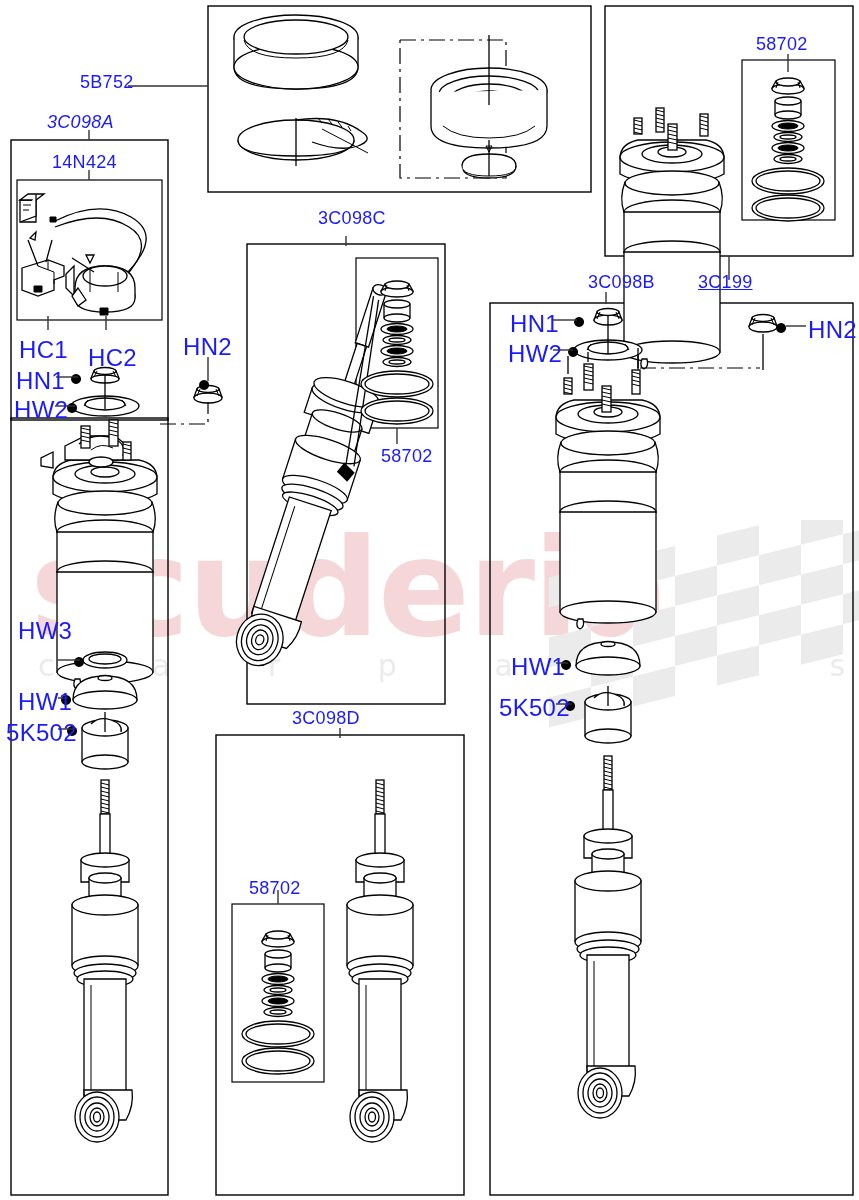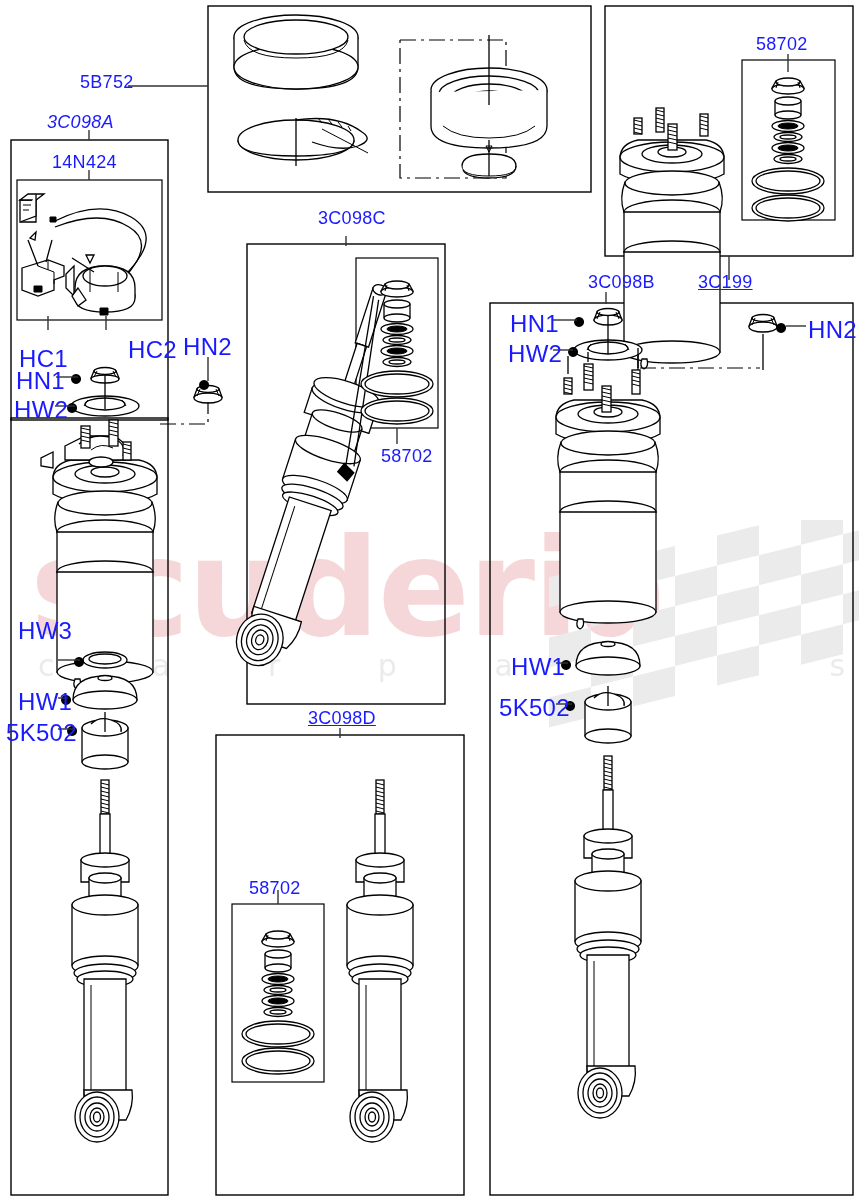--- a/index.html
+++ b/index.html
@@ -454,31 +454,31 @@
       </g>
 
     <path class="lead" d="M128,86 l80,0"></path>
     <path class="lead" d="M48,330 l0,-14"></path>
     <path class="lead" d="M106,330 l0,-14"></path>
   </svg>
 
   <div class="lbl big" style="left:80px;  top:72px;">5B752</div>
   <div class="lbl big" style="left:47px;  top:112px;font-style:italic;">3C098A</div>
   <div class="lbl big" style="left:52px;  top:152px;">14N424</div>
-  <div class="lbl" style="left:19px;  top:336px;margin-top:9px;">HC1</div>
-  <div class="lbl" style="left:88px;  top:336px;margin-left:40px;">HC2</div>
+  <div class="lbl" style="left:19px;  top:336px;">HC1</div>
+  <div class="lbl" style="left:88px;  top:344px;">HC2</div>
   <div class="lbl" style="left:183px; top:333px;">HN2</div>
   <div class="lbl" style="left:16px;  top:367px;">HN1</div>
   <div class="lbl" style="left:14px;  top:396px;">HW2</div>
   <div class="lbl" style="left:18px;  top:617px;">HW3</div>
   <div class="lbl" style="left:18px;  top:688px;">HW1</div>
   <div class="lbl" style="left:6px;   top:719px;">5K502</div>
   <div class="lbl big" style="left:318px; top:208px;">3C098C</div>
   <div class="lbl big" style="left:381px; top:446px;">58702</div>
-  <div class="lbl big" style="left:308px; top:708px;text-decoration:underline;">3C098D</div>
+  <div class="lbl big" style="left:292px; top:708px;">3C098D</div>
   <div class="lbl big" style="left:249px; top:878px;">58702</div>
   <div class="lbl big" style="left:756px; top:34px;">58702</div>
   <div class="lbl big" style="left:571px; top:272px;margin-left:17px;">3C098B</div>
   <div class="lbl big" style="left:698px; top:272px;text-decoration:underline;">3C199</div>
   <div class="lbl" style="left:510px; top:310px;">HN1</div>
   <div class="lbl" style="left:808px; top:316px;">HN2</div>
   <div class="lbl" style="left:508px; top:340px;">HW2</div>
   <div class="lbl" style="left:511px; top:653px;">HW1</div>
   <div class="lbl" style="left:499px; top:694px;">5K502</div>
 

